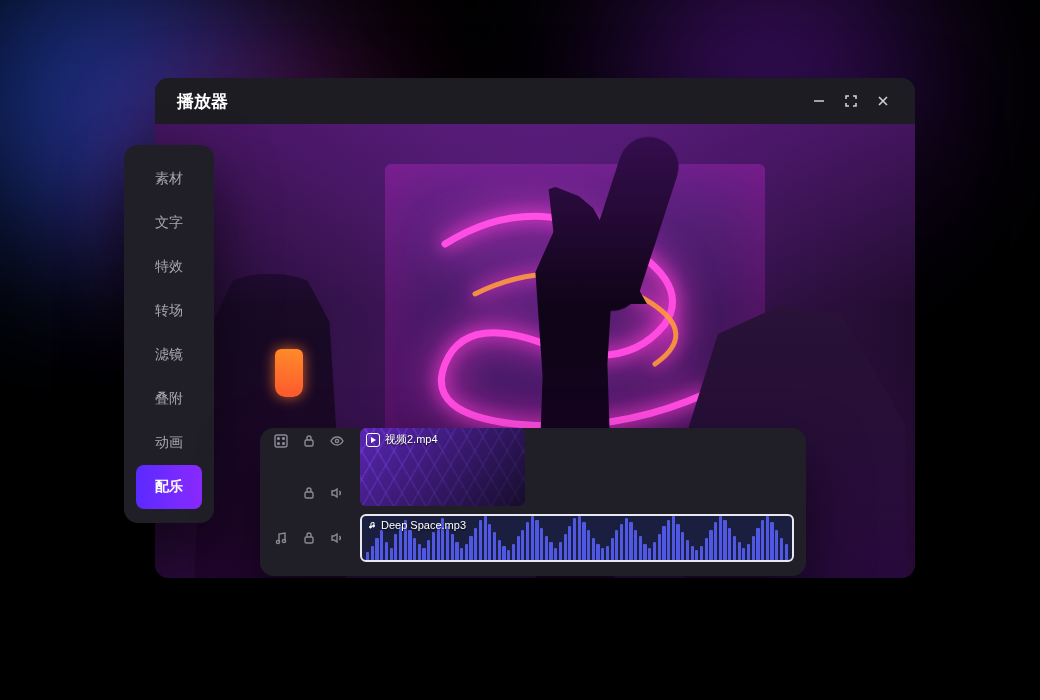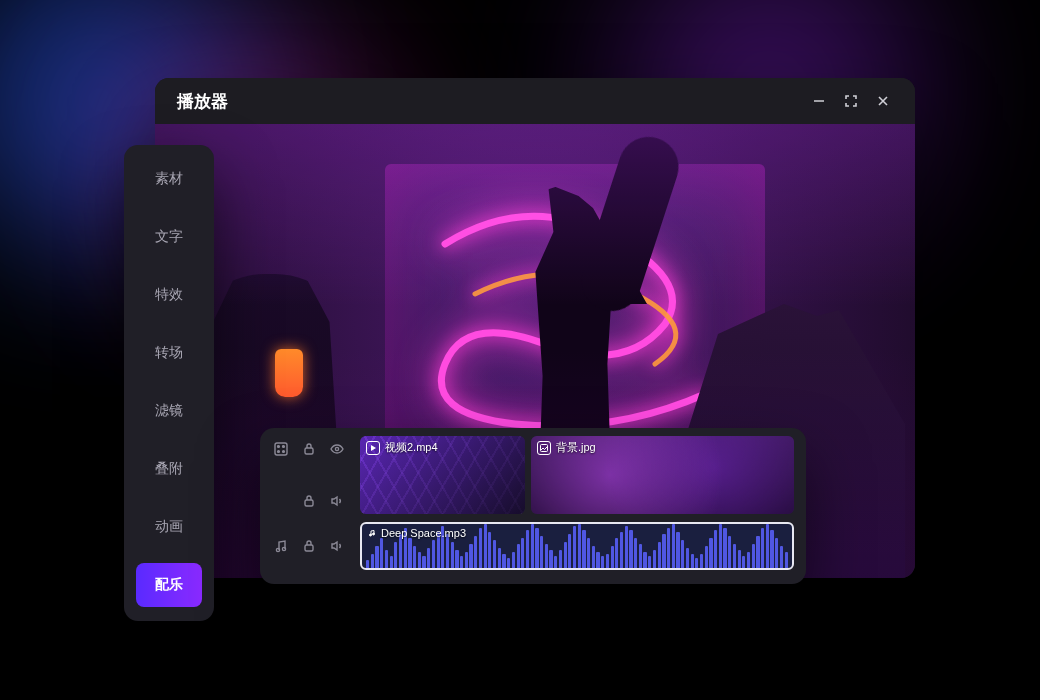--- a/index.html
+++ b/index.html
@@ -114,21 +114,21 @@
     position: absolute;
     top: 145px;
     left: 124px;
     width: 90px;
     padding: 12px 0 14px;
     background: #201f27;
     border-radius: 14px;
     box-shadow: 0 30px 60px rgba(0,0,0,0.55);
     display: flex;
     flex-direction: column;
-    gap: 14px;
+    gap: 0;
   }
   .side-item {
     height: 44px;
     display:flex; align-items:center; justify-content:center;
     color: #a8a6b3;
     font-size: 14px;
     cursor: pointer;
     border-radius: 8px;
     margin: 0 12px;
   }
@@ -140,21 +140,21 @@
 
   
   .timeline {
     position: absolute;
     top: 428px;
     left: 260px;
     width: 546px;
     background: #201f27;
     border-radius: 14px;
     box-shadow: 0 30px 60px rgba(0,0,0,0.55);
-    padding: 8px 12px 14px 12px;
+    padding: 0 12px 14px 12px;
   }
   .tl-row {
     display:flex; align-items:center;
     gap: 10px;
     margin-bottom: 8px;
   }
   .tl-row:last-child { margin-bottom:0; }
   .tl-ctrls {
     width: 78px;
     display:flex; align-items:center; flex-wrap: wrap;
@@ -344,32 +344,20 @@
         <div class="thumb"></div>
         <div class="clip-label">
           <span class="chip">
               <svg width="8" height="8" viewBox="0 0 8 8">
                 <path d="M2 1v6l5-3z" fill="#fff"></path>
               </svg>
             </span>
           <span>视频2.mp4</span>
         </div>
       </div>
-      <div class="clip img">
-        <div class="thumb"></div>
-        <div class="clip-label">
-          <span class="chip">
-              <svg width="8" height="8" viewBox="0 0 8 8" fill="none" stroke="#fff" stroke-width="1">
-                <rect x="0.5" y="0.5" width="7" height="7" rx="1"></rect>
-                <path d="M1 6l2-2 1.5 1.5L7 3"></path>
-              </svg>
-            </span>
-          <span>背景.jpg</span>
-        </div>
-      </div>
     </div>
   </div>
 
   <div class="tl-row">
     <div class="tl-ctrls single">
       <div class="ico">
           <svg width="16" height="16" viewBox="0 0 16 16" fill="none" stroke="currentColor" stroke-width="1.4">
             <path d="M6 12V4l6-1v8"></path>
             <circle cx="5" cy="12" r="1.6"></circle>
             <circle cx="11" cy="11" r="1.6"></circle>

